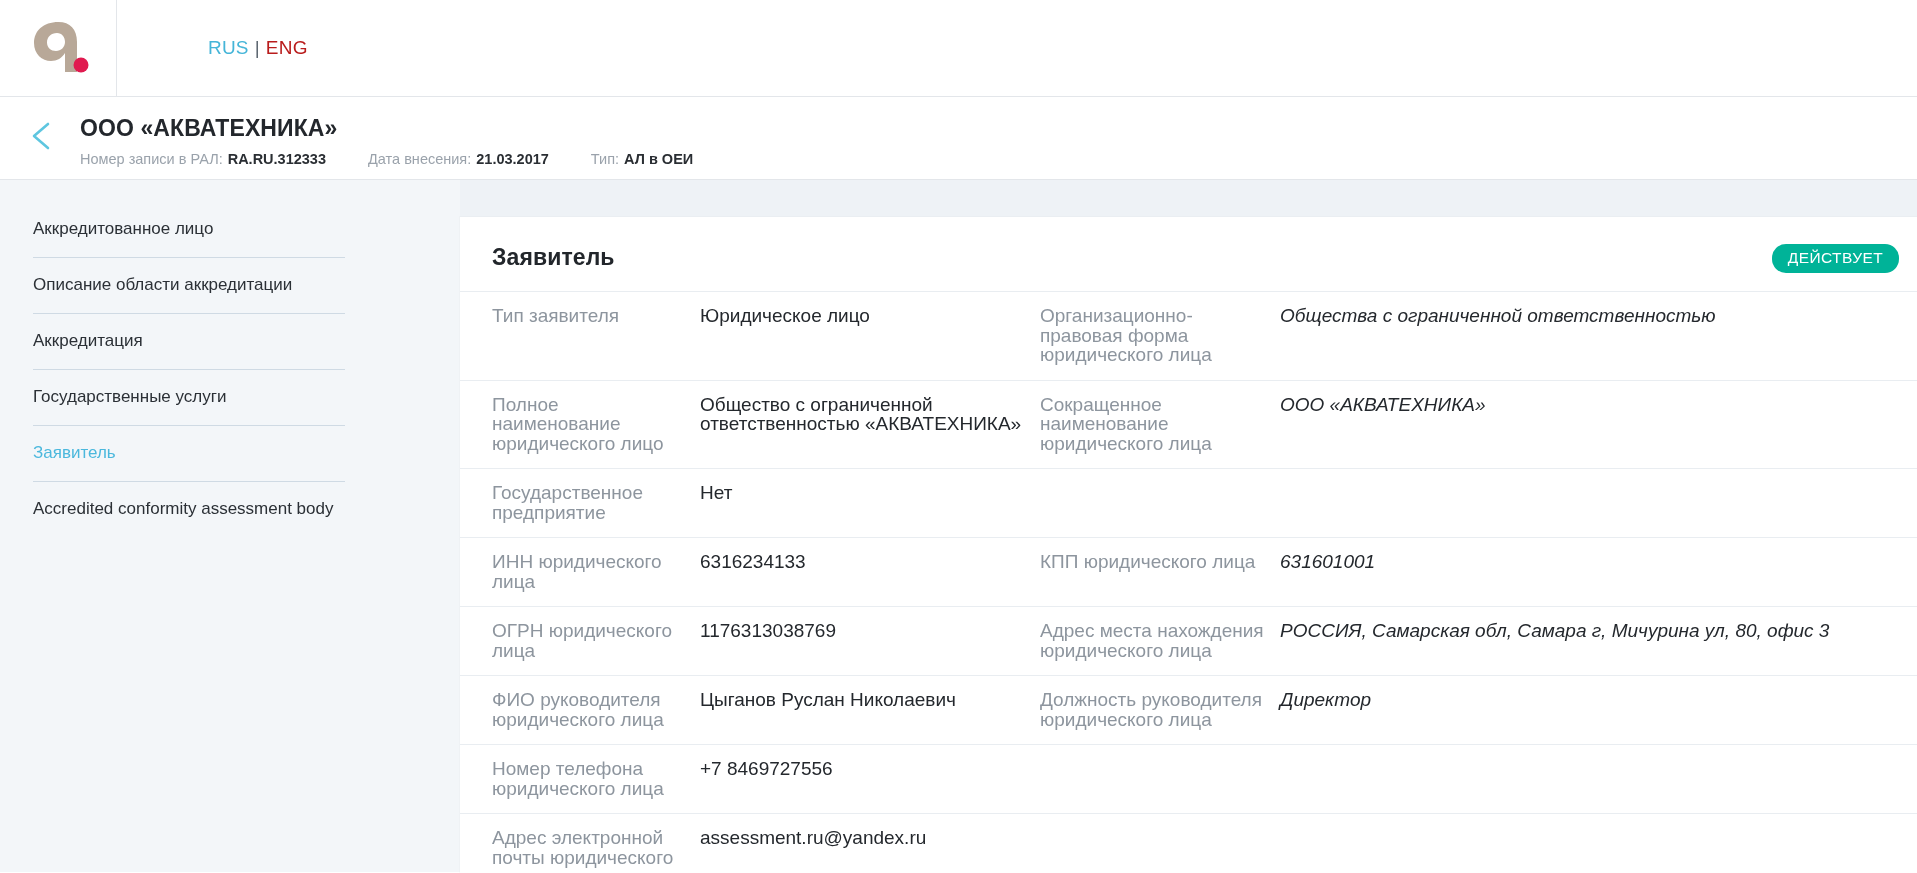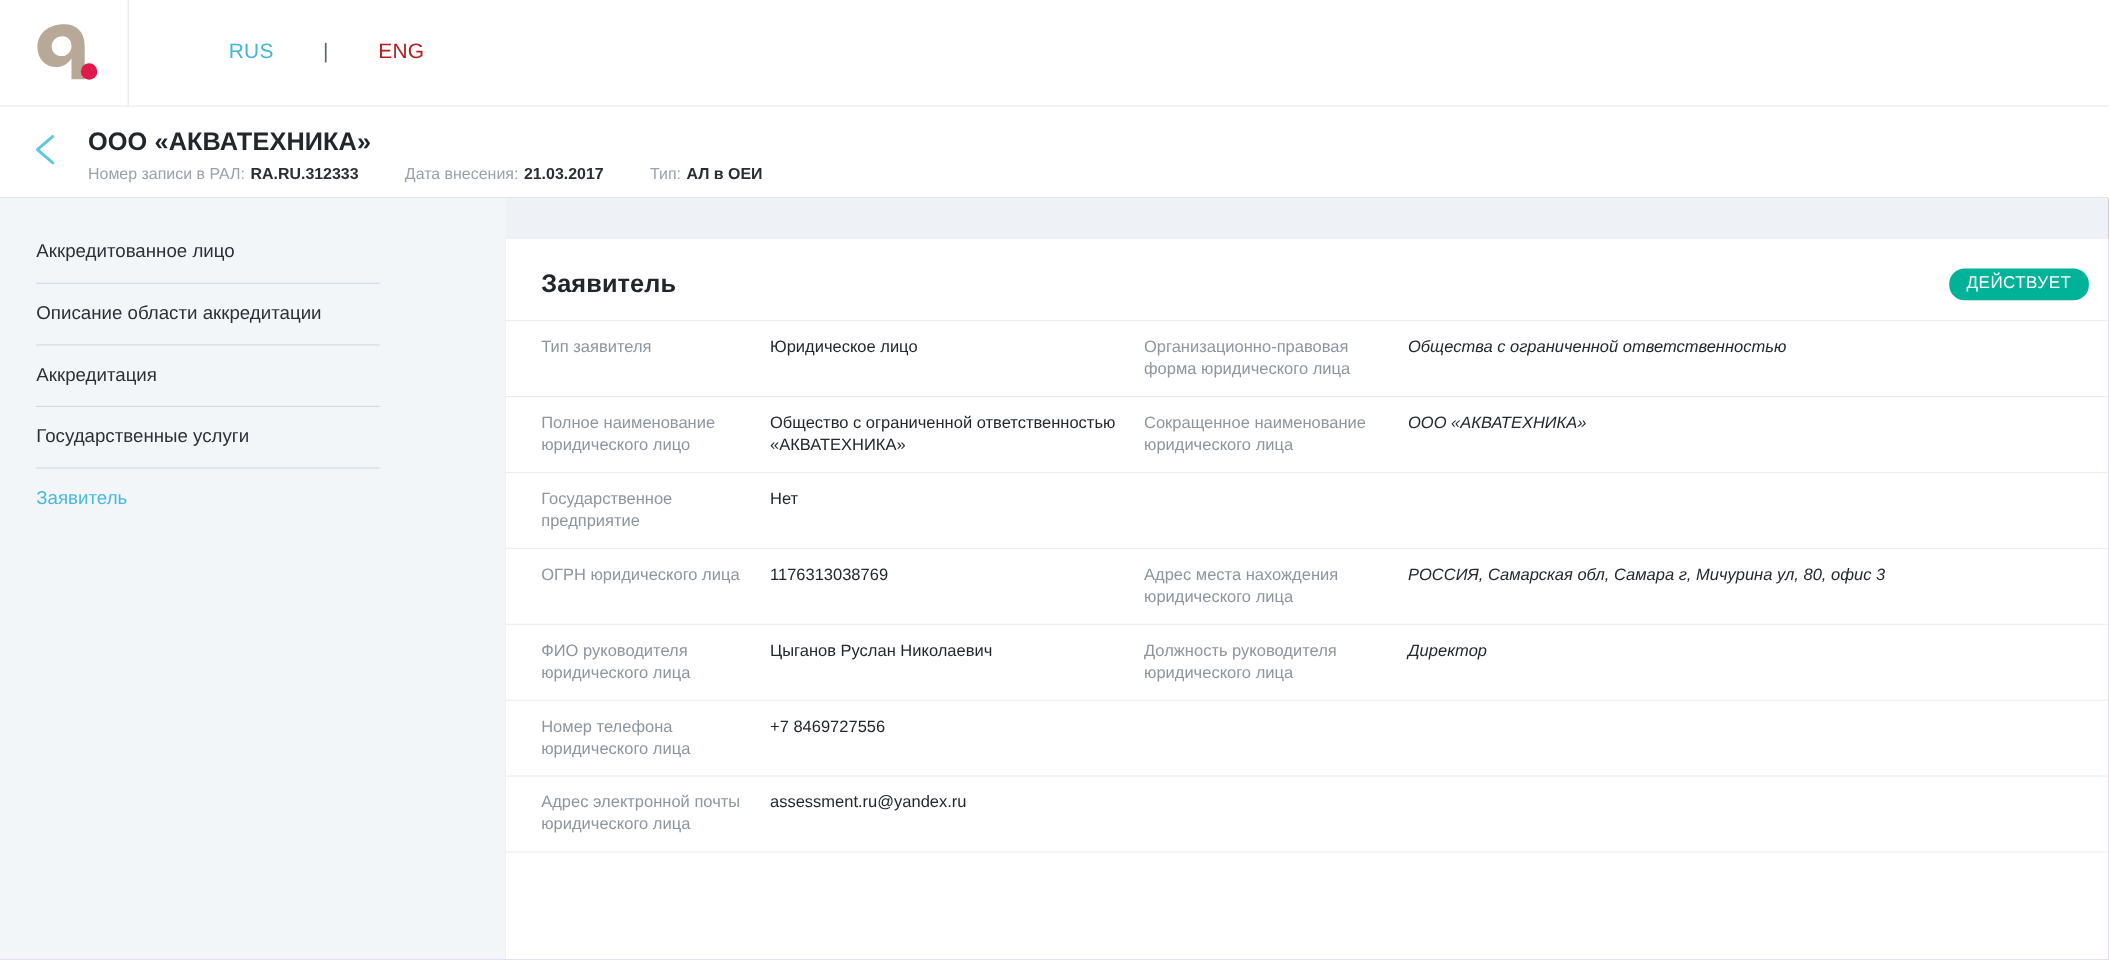--- a/index.html
+++ b/index.html
@@ -31,21 +31,20 @@
     justify-content: center;
     flex: 0 0 117px;
   }
   .logo-mark { position: relative; width: 62px; height: 58px; }
   .lang-wrap {
     display: flex;
     align-items: center;
     padding-left: 91px;
     font-size: 19px;
     letter-spacing: .2px;
-    gap: 39px;
   }
   .lang-rus { color: #45b5d8; cursor: pointer; }
   .lang-sep { color: #5c6670; margin: 0 6px; }
   .lang-eng { color: #b91c1c; cursor: pointer; }
 
   
   .page-head {
     position: relative;
     height: 83px;
     background: #ffffff;
@@ -143,21 +142,21 @@
     line-height: 16px;
   }
 
   
   .data-table { width: 100%; border-collapse: collapse; }
   .data-table tr { border-top: 1px solid #e9edf1; }
   .data-table tr:first-child { border-top: 1px solid #e9edf1; }
   .data-table td {
     vertical-align: top;
     padding: 14px 12px 15px 0;
-    font-size: 15px;
+    font-size: 19px;
     line-height: 19.5px;
   }
   td.c-label  { width: 240px; padding-left: 32px; color: #8d959e; }
   td.c-value  { width: 340px; color: #24282d; }
   td.c-label2 { width: 240px; color: #8d959e; }
   td.c-value2 { color: #24282d; font-style: italic; }
   .spacer-row td { padding: 0; height: 0; }
 </style>
 </head>
 <body>
@@ -210,20 +209,23 @@
     </div>
     <div class="nav-item">
       <span>Аккредитация</span>
     </div>
     <div class="nav-item">
       <span>Государственные услуги</span>
     </div>
     <div class="nav-item active">
       <span>Заявитель</span>
     </div>
+    <div class="nav-item">
+      <span>Accredited conformity assessment body</span>
+    </div>
   </nav>
 
   <div class="main-col">
     <section class="card">
       <div class="card-head">
         <h2 class="card-title">Заявитель</h2>
         <span class="status-badge">ДЕЙСТВУЕТ</span>
       </div>
 
       <table class="data-table">
@@ -240,20 +242,26 @@
             <td class="c-label2">Сокращенное наименование юридического лица</td>
             <td class="c-value2">ООО «АКВАТЕХНИКА»</td>
           </tr>
           <tr>
             <td class="c-label">Государственное предприятие</td>
             <td class="c-value">Нет</td>
             <td class="c-label2"></td>
             <td class="c-value2"></td>
           </tr>
           <tr>
+            <td class="c-label">ИНН юридического лица</td>
+            <td class="c-value">6316234133</td>
+            <td class="c-label2">КПП юридического лица</td>
+            <td class="c-value2">631601001</td>
+          </tr>
+          <tr>
             <td class="c-label">ОГРН юридического лица</td>
             <td class="c-value">1176313038769</td>
             <td class="c-label2">Адрес места нахождения юридического лица</td>
             <td class="c-value2">РОССИЯ, Самарская обл, Самара г, Мичурина ул, 80, офис 3</td>
           </tr>
           <tr>
             <td class="c-label">ФИО руководителя юридического лица</td>
             <td class="c-value">Цыганов Руслан Николаевич</td>
             <td class="c-label2">Должность руководителя юридического лица</td>
             <td class="c-value2">Директор</td>

